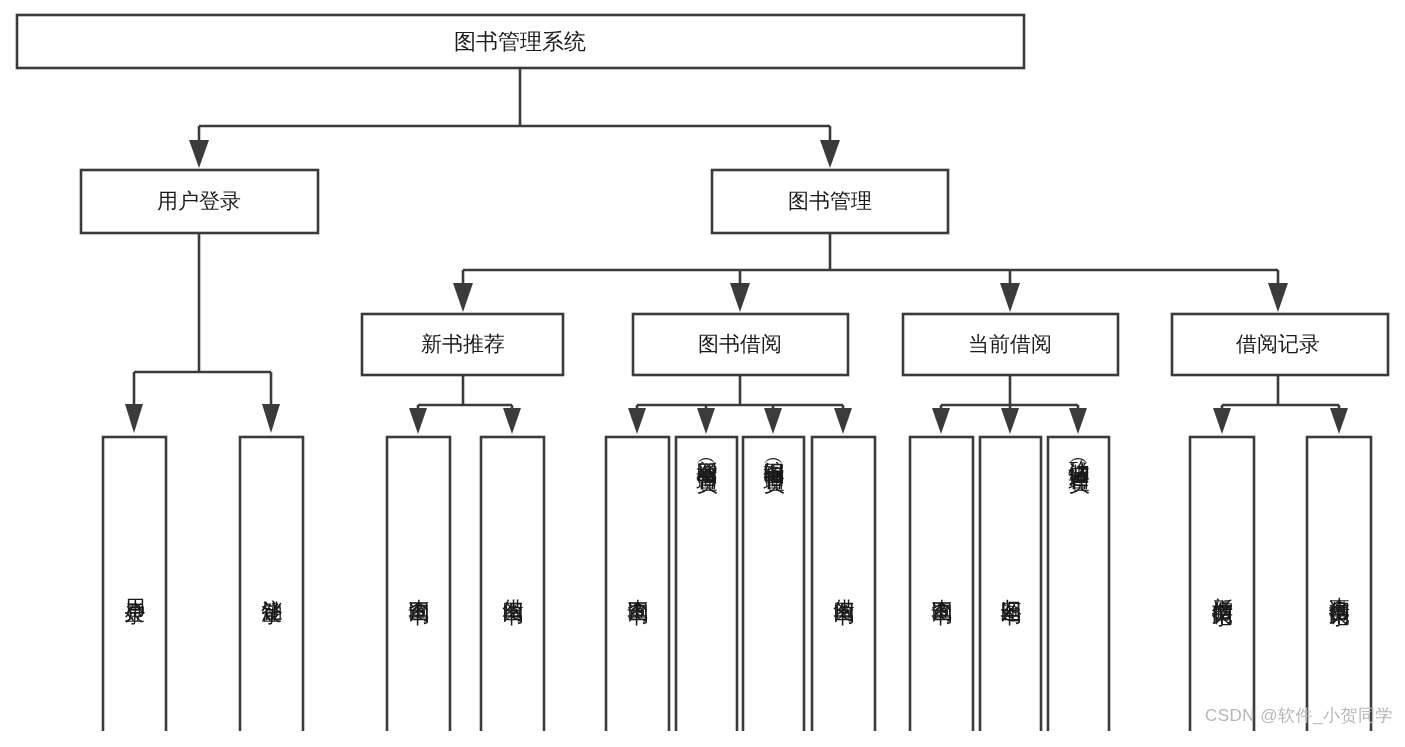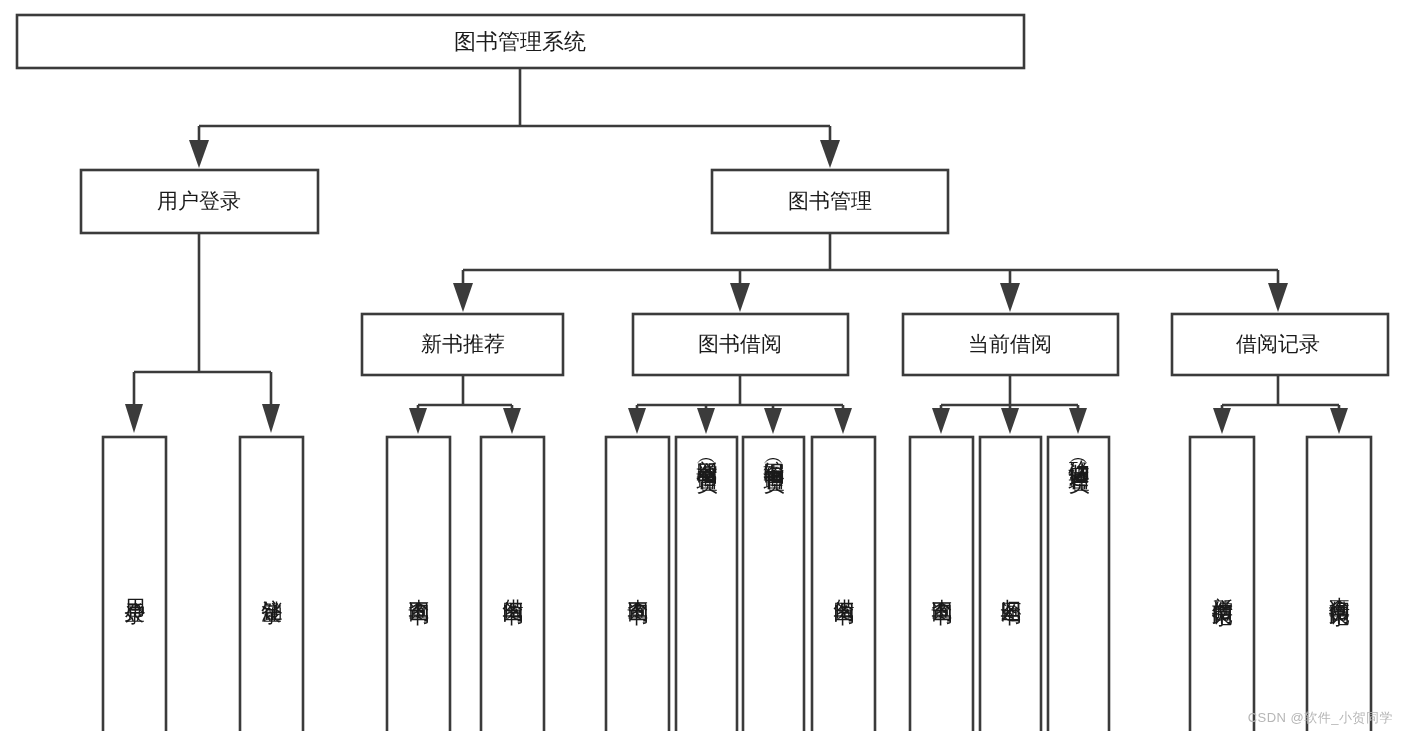--- a/index.html
+++ b/index.html
@@ -70,21 +70,21 @@
     letter-spacing: 2px;
     color: #1a1a1a;
     white-space: nowrap;
     text-align: center;
   }
   .watermark {
     position: absolute;
     right: 12px;
     bottom: 4px;
     font-family: "Liberation Sans", "DejaVu Sans", sans-serif;
-    font-size: 13px;
+    font-size: 17px;
     color: #b6b6b6;
     letter-spacing: 0.5px;
     white-space: nowrap;
     pointer-events: none;
   }
 </style>
 </head>
 <body>
 
 <div id="diagram-root">

